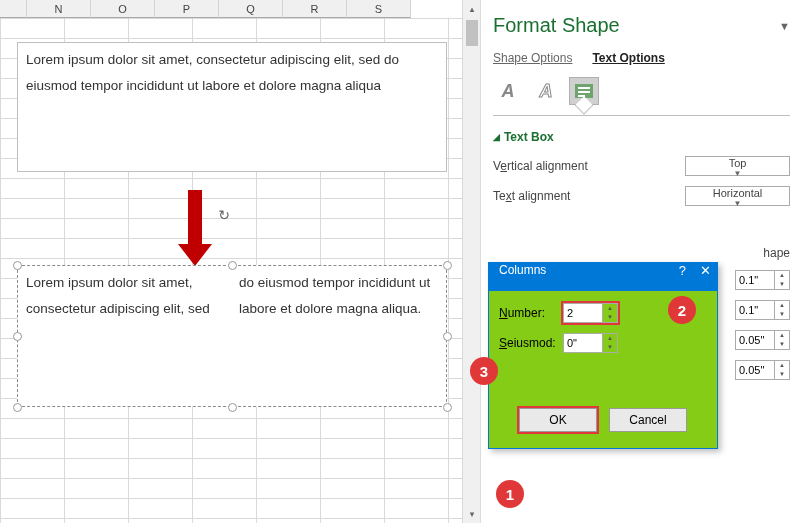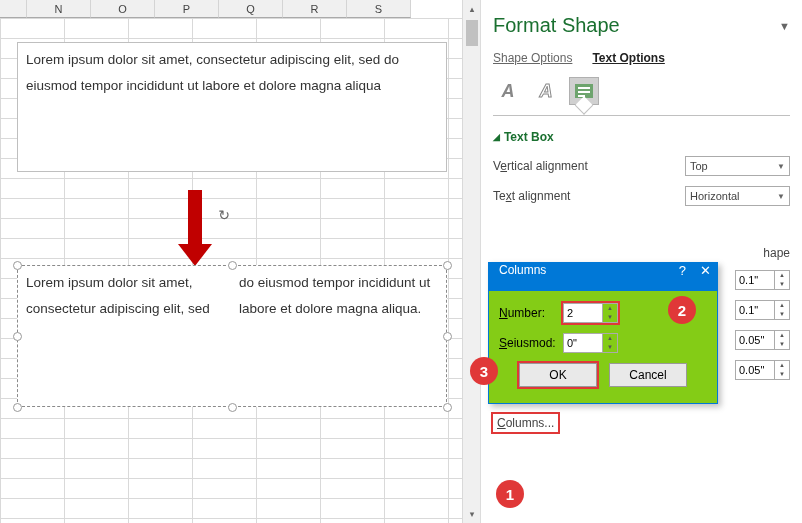--- a/index.html
+++ b/index.html
@@ -35,38 +35,38 @@
 .ico { width: 30px; height: 28px; border: 1px solid transparent; display: flex; align-items: center; justify-content: center; font-size: 16px; color: #888; position: relative; cursor: pointer; }
 .ico.sel { background: #d0d0d0; border-color: #b0b0b0; }
 .ico-point { position: relative; }
 .ico-point::after { content: ""; position: absolute; left: 50%; bottom: -8px; width: 12px; height: 12px; background: #fff; border-right: 1px solid #c0c0c0; border-bottom: 1px solid #c0c0c0; transform: translateX(-50%) rotate(45deg); }
 .section-body { border-top: 1px solid #c0c0c0; margin-top: 10px; padding-top: 14px; }
 .sec-head { color: #1a7030; font-weight: 600; font-size: 12px; margin-bottom: 12px; display: flex; align-items: center; gap: 4px; }
 .sec-head .tri { font-size: 9px; }
 .row { display: flex; align-items: center; margin-bottom: 10px; }
 .row .lbl { flex: 1; color: #444; }
 .row .lbl u { text-decoration: underline; }
-.combo { width: 105px; height: 20px; border: 1px solid #ababab; background: #fff; font-size: 11px; padding: 0 4px; display: flex; align-items: center; justify-content: space-between; }
+.combo { width: 105px; height: 20px; border: 1px solid #ababab; background: #fff; font-size: 11px; padding: 0 4px; display: flex; align-items: center; justify-content: space-between; flex-direction: column; }
 .combo .car { font-size: 8px; color: #666; }
 .spin { width: 55px; height: 20px; border: 1px solid #ababab; display: flex; }
 .spin input { width: 38px; border: none; font-size: 11px; padding: 0 3px; outline: none; }
 .spin .arrows { width: 15px; display: flex; flex-direction: column; border-left: 1px solid #ababab; }
 .spin .arrows div { flex: 1; font-size: 6px; text-align: center; line-height: 8px; color: #555; }
 .chk { width: 13px; height: 13px; border: 1px solid #888; margin-right: 6px; display: inline-flex; align-items: center; justify-content: center; font-size: 10px; color: #333; }
 .link { color: #444; cursor: pointer; }
 .link u { text-decoration: underline; }
 
 .dialog { position: absolute; left: 488px; top: 262px; width: 230px; background: #fff; border: 1px solid #0078d7; box-shadow: 3px 3px 6px rgba(0,0,0,0.25); font-size: 12px; z-index: 20; }
 .dialog .titlebar { height: 28px; background: #0078d7; color: #fff; display: flex; padding: 0 6px 0 10px; justify-content: space-between; }
 .dialog .titlebar .tb-right { display: flex; gap: 14px; font-size: 13px; }
 .dialog .body { padding: 12px 10px; background: #84cc16; }
 .dialog .drow { display: flex; align-items: center; margin-bottom: 10px; gap: 6px; }
 .dialog .drow .dlbl { width: 58px; }
 .dialog .btns { display: flex; gap: 12px; justify-content: center; padding: 0 0 4px 0; }
-.dialog .btn { width: 78px; height: 24px; border: 1px solid #999; background: #e9e9e9; font-size: 12px; text-align: center; line-height: 22px; cursor: pointer; }
+.dialog .btn { width: 78px; height: 24px; border: 1px solid #999; background: #e9e9e9; font-size: 12px; text-align: center; line-height: 22px; cursor: pointer; margin-top: 45px; }
 .red-box { outline: 2px solid #e03838; }
 
 .callout { position: absolute; width: 28px; height: 28px; border-radius: 50%; background: #e03838; color: #fff; font-size: 15px; font-weight: bold; display: flex; align-items: center; justify-content: center; z-index: 30; }
 
 .ia { font-family: inherit; font-style: italic; font-weight: bold; }
 .outlineA { -webkit-text-stroke: 1px #888; color: transparent; font-weight: bold; font-style: italic; }
 .textbox-ico { width: 18px; height: 14px; background: #6ea46e; position: relative; }
 .textbox-ico::before, .textbox-ico::after { content: ""; position: absolute; left: 3px; right: 3px; height: 1.5px; background: #fff; }
 .textbox-ico::before { top: 3px; }
 .textbox-ico::after { top: 7px; }

